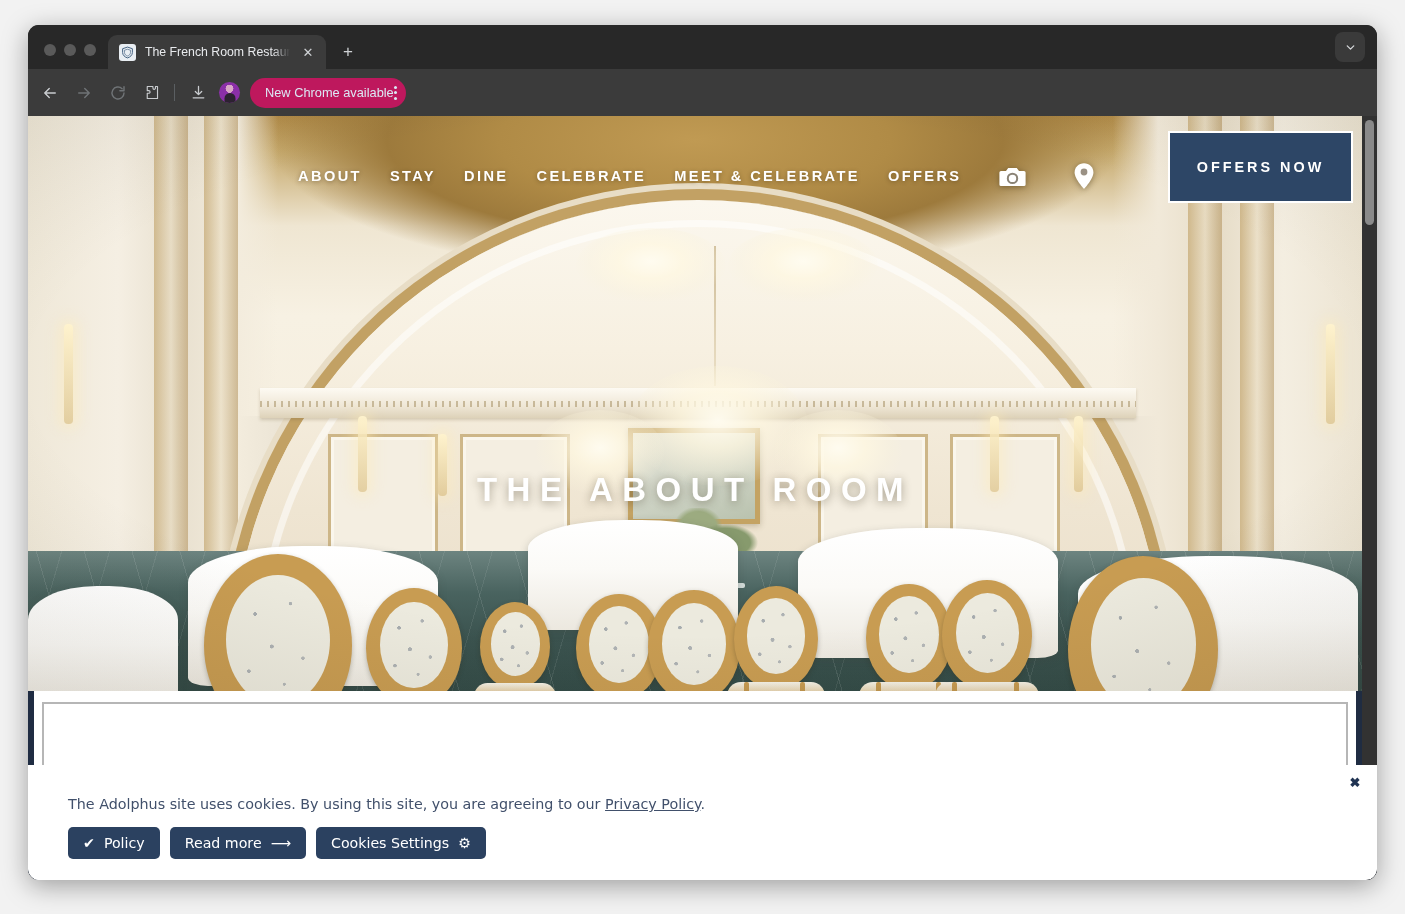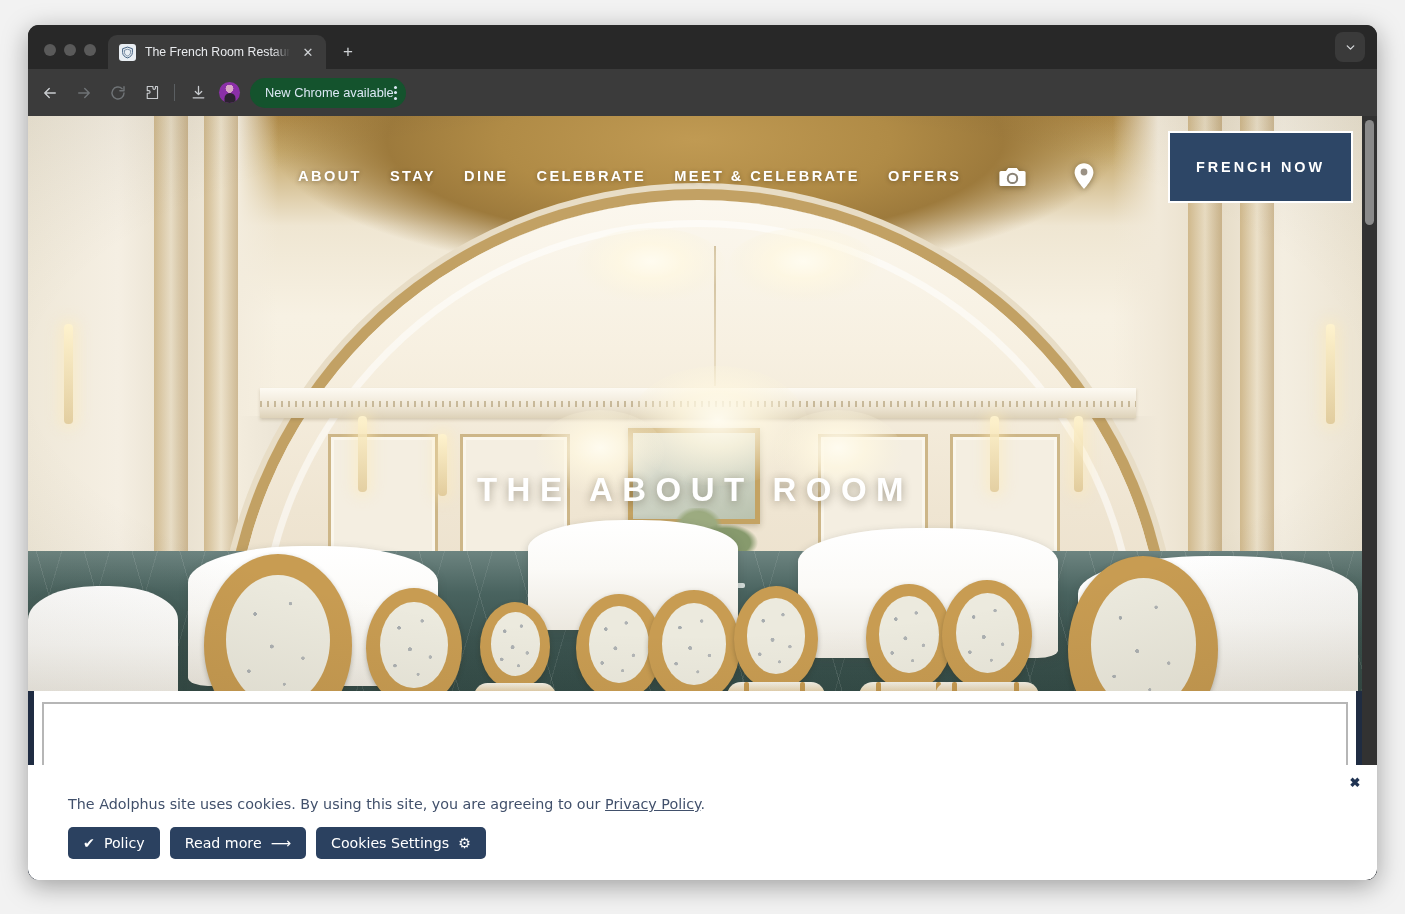--- a/index.html
+++ b/index.html
@@ -171,21 +171,21 @@
     content: "";
     position: absolute;
     left: 50%; top: 52%;
     width: 11px; height: 11px;
     transform: translateX(-50%);
     border-radius: 50% 50% 0 0;
     background: #2c2230;
   }
   .update-pill {
     height: 30px;
-    background: #14532d;
+    background: #be185d;
     border-radius: 15px;
     display: flex;
     align-items: center;
     padding: 0 9px 0 15px;
     flex: 0 0 auto;
     margin-left: 2px;
   }
   .update-pill .label {
     font-size: 12.8px;
     color: #dce8f5;
@@ -725,21 +725,21 @@
         </svg>
       </span>
       <span class="nav-icon" style="margin-left:19px">
         <svg width="22" height="28" viewBox="0 0 22 28">
           <path d="M11 1.2c5.4 0 9.4 4 9.4 9.2 0 6.6-9.4 16.4-9.4 16.4S1.6 17 1.6 10.4C1.6 5.2 5.6 1.2 11 1.2z" fill="#ffffff"></path>
           <circle cx="11" cy="10" r="3.4" fill="#9a9184"></circle>
         </svg>
       </span>
     </div>
 
-    <div class="reserve-btn">FRENCH NOW</div>
+    <div class="reserve-btn">OFFERS NOW</div>
 
     <div class="hero-title">THE ABOUT ROOM</div>
 
     <div class="content-outerband"></div>
     <div class="content-panel"></div>
 
     <div class="page-scrollbar">
       <div class="thumb"></div>
     </div>
 

